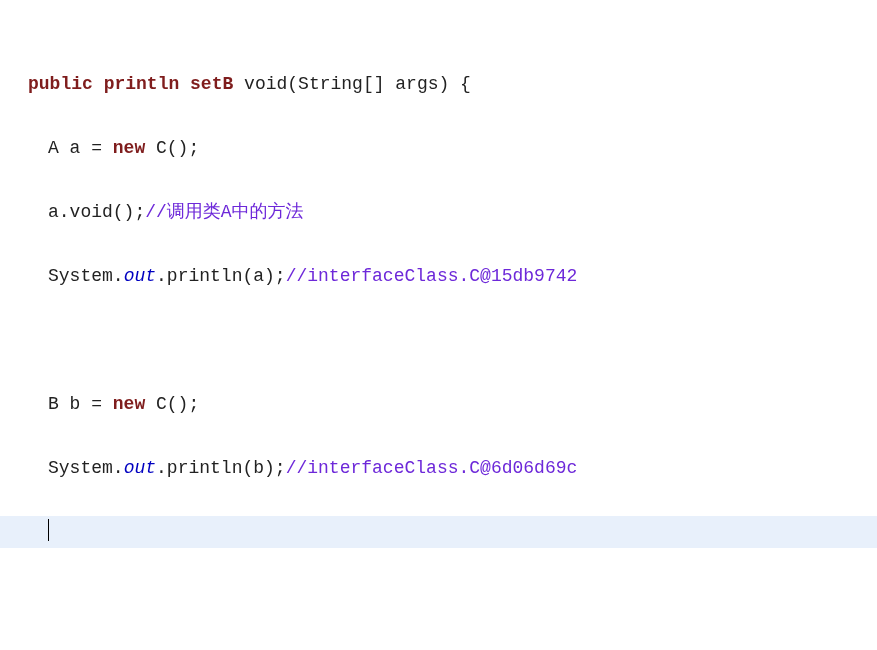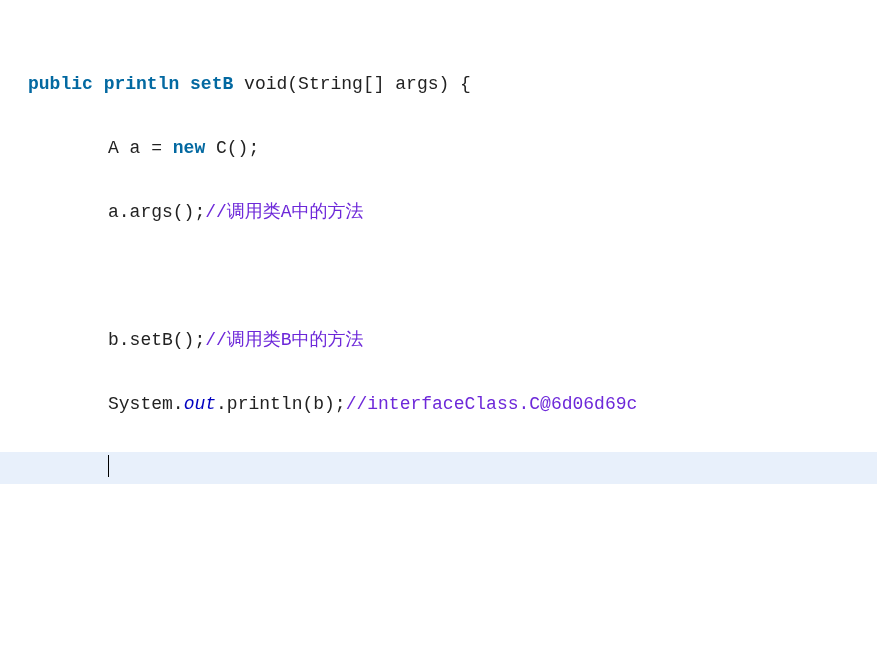--- a/index.html
+++ b/index.html
@@ -16,42 +16,43 @@
     white-space: pre;
     position: relative;
   }
   .line {
     padding-left: 28px;
     height: 32px;
   }
   .line.highlight {
     background: #e8f0fb;
   }
-  .indent1 { padding-left: 108px; }
-  .kw { color: #0369a1; font-weight: bold; }
+  .indent1 { padding-left: 48px; }
+  .kw { color: #7f1d1d; font-weight: bold; }
   .out { color: #0000c0; font-style: italic; }
   .comment { color: #6d28d9; }
   .cursor {
     display: inline-block;
     width: 0;
     border-left: 1.5px solid #000;
     height: 22px;
     vertical-align: -4px;
   }
 </style>
 </head>
 <body>
 
 <div class="code-block">
 
 <div class="line"><span class="kw">public</span> <span class="kw">println</span> <span class="kw">setB</span><span> void(String[] args) {</span></div>
 <div class="line indent1"><span>A a = </span><span class="kw">new</span><span> C();</span></div>
-<div class="line indent1"><span>a.args();</span><span class="comment">//调用类A中的方法</span></div>
+<div class="line indent1"><span>a.void();</span><span class="comment">//调用类A中的方法</span></div>
+<div class="line indent1"><span>System.</span><span class="out">out</span><span>.println(a);</span><span class="comment">//interfaceClass.C@15db9742</span></div>
 <div class="line indent1"></div>
-<div class="line indent1"><span>b.setB();</span><span class="comment">//调用类B中的方法</span></div>
+<div class="line indent1"><span>B b = </span><span class="kw">new</span><span> C();</span></div>
 <div class="line indent1"><span>System.</span><span class="out">out</span><span>.println(b);</span><span class="comment">//interfaceClass.C@6d06d69c</span></div>
 <div class="line indent1 highlight"><span class="cursor"></span></div>
 <div class="line indent1"></div>
 
 
 
 
 
 
 

